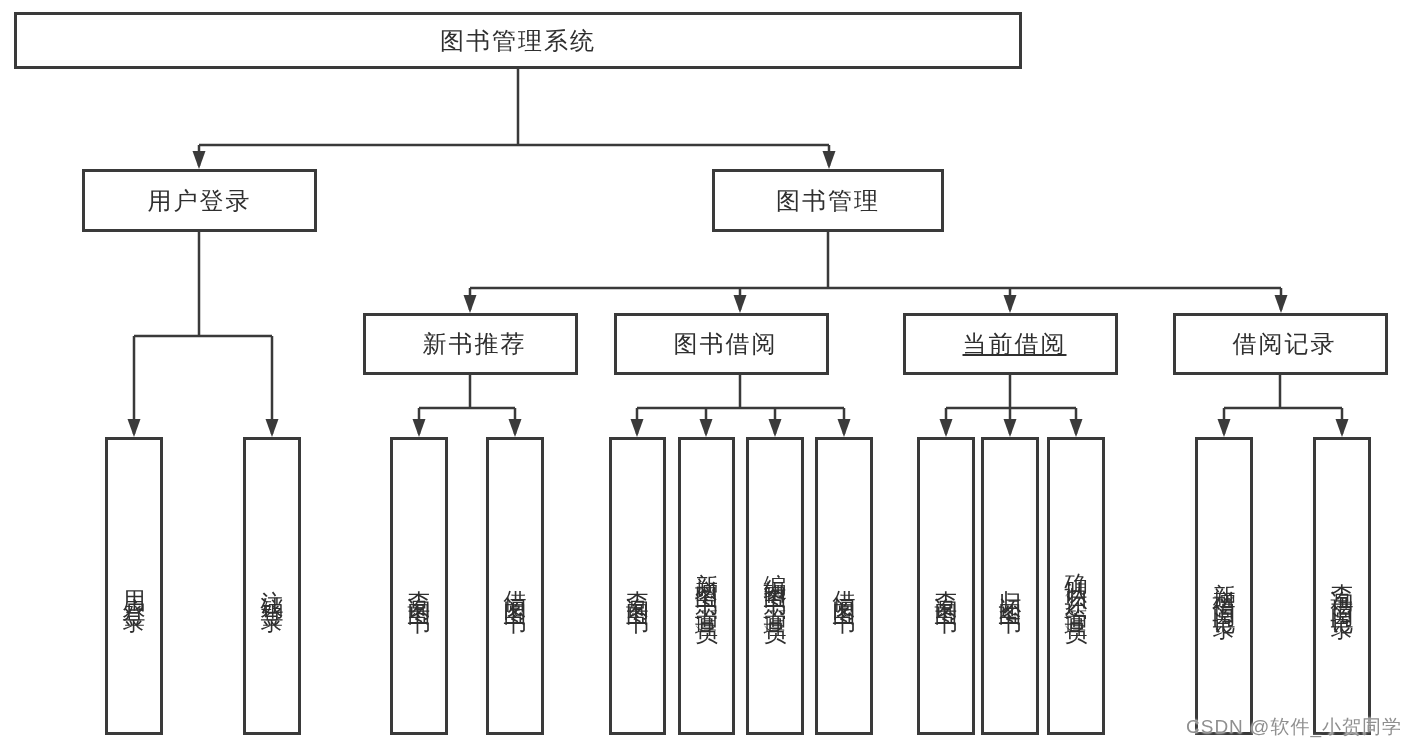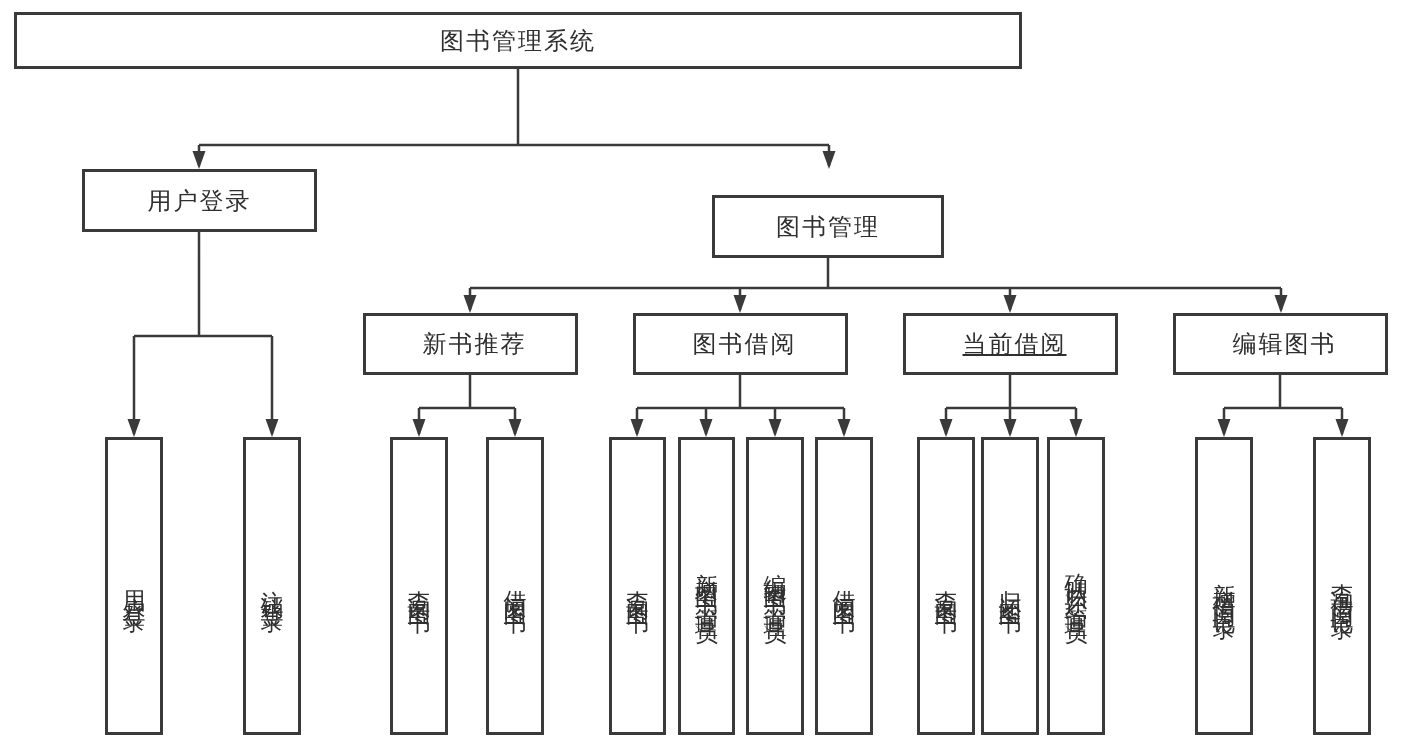--- a/index.html
+++ b/index.html
@@ -42,24 +42,24 @@
     writing-mode: vertical-rl;
     text-orientation: mixed;
     font-size: 23px;
     letter-spacing: 7px;
     line-height: 1;
     white-space: nowrap;
     color: #2f2f2f;
   }
   .root  { left: 14px;  top: 12px;  width: 1008px; height: 57px; }
   .l1-a  { left: 82px;  top: 169px; width: 235px;  height: 63px; }
-  .l1-b  { left: 712px; top: 169px; width: 232px;  height: 63px; margin-top: 26px; }
+  .l1-b  { left: 712px; top: 169px; width: 232px;  height: 63px; }
   .l2    { top: 313px; height: 62px; width: 215px; padding-left: 8px; }
   .l2-a  { left: 363px; }
-  .l2-b  { left: 633px; }
+  .l2-b  { left: 614px; }
   .l2-c  { left: 903px; text-decoration: underline; }
   .l2-d  { left: 1173px; }
   .leaf  { top: 437px; height: 298px; width: 58px; }
   .lf1  { left: 105px; }
   .lf2  { left: 243px; }
   .lf3  { left: 390px; }
   .lf4  { left: 486px; }
   .lf5  { left: 609px;  width: 57px; }
   .lf6  { left: 678px;  width: 57px; }
   .lf7  { left: 746px; }
@@ -132,21 +132,21 @@
   <div class="node l2 l2-a">
     <span class="hlabel">新书推荐</span>
   </div>
   <div class="node l2 l2-b">
     <span class="hlabel">图书借阅</span>
   </div>
   <div class="node l2 l2-c">
     <span class="hlabel">当前借阅</span>
   </div>
   <div class="node l2 l2-d">
-    <span class="hlabel">编辑图书</span>
+    <span class="hlabel">借阅记录</span>
   </div>
 
   <div class="node leaf lf1">
     <span class="vlabel">用户登录</span>
   </div>
   <div class="node leaf lf2">
     <span class="vlabel">注销登录</span>
   </div>
 
   <div class="node leaf lf3">
@@ -179,14 +179,15 @@
     <span class="vlabel">确认归还（管理员）</span>
   </div>
 
   <div class="node leaf lf12">
     <span class="vlabel">新增借阅记录</span>
   </div>
   <div class="node leaf lf13">
     <span class="vlabel">查询借阅记录</span>
   </div>
 
+  <div id="watermark">CSDN @软件_小贺同学</div>
 
 </div>
 
 </body></html>

